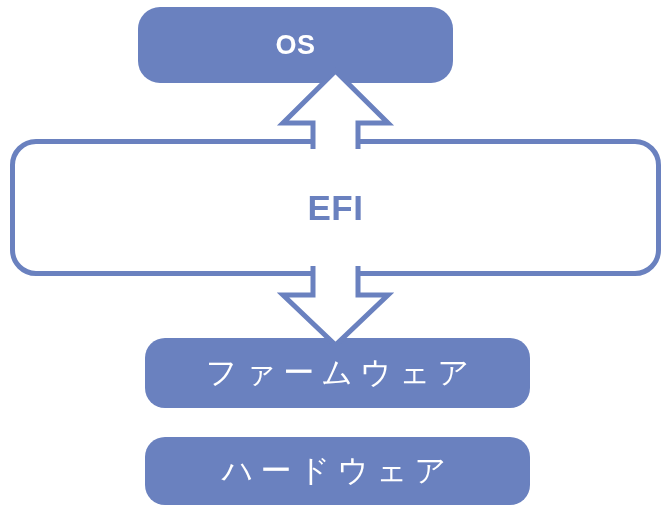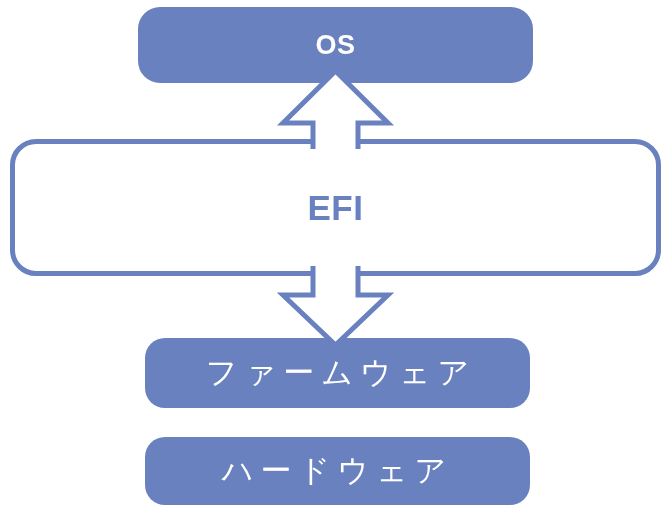--- a/index.html
+++ b/index.html
@@ -18,21 +18,21 @@
     display: flex;
     align-items: center;
     justify-content: center;
     text-align: center;
   }
   .box.solid {
     background: var(--accent);
     color: var(--boxtext);
   }
   .box-os {
-    left: 138px; top: 7px; width: 395px; height: 76px;
+    left: 138px; top: 7px; width: 315px; height: 76px;
     border-radius: 22px;
     font-size: 27px; font-weight: bold; letter-spacing: 0.5px;
   }
   .box-efi {
     left: 10px; top: 139px; width: 651px; height: 137px;
     background: #ffffff;
     border: 5px solid var(--accent);
     border-radius: 26px;
     color: var(--accent);
     font-size: 35px; font-weight: bold; letter-spacing: 0.5px;

